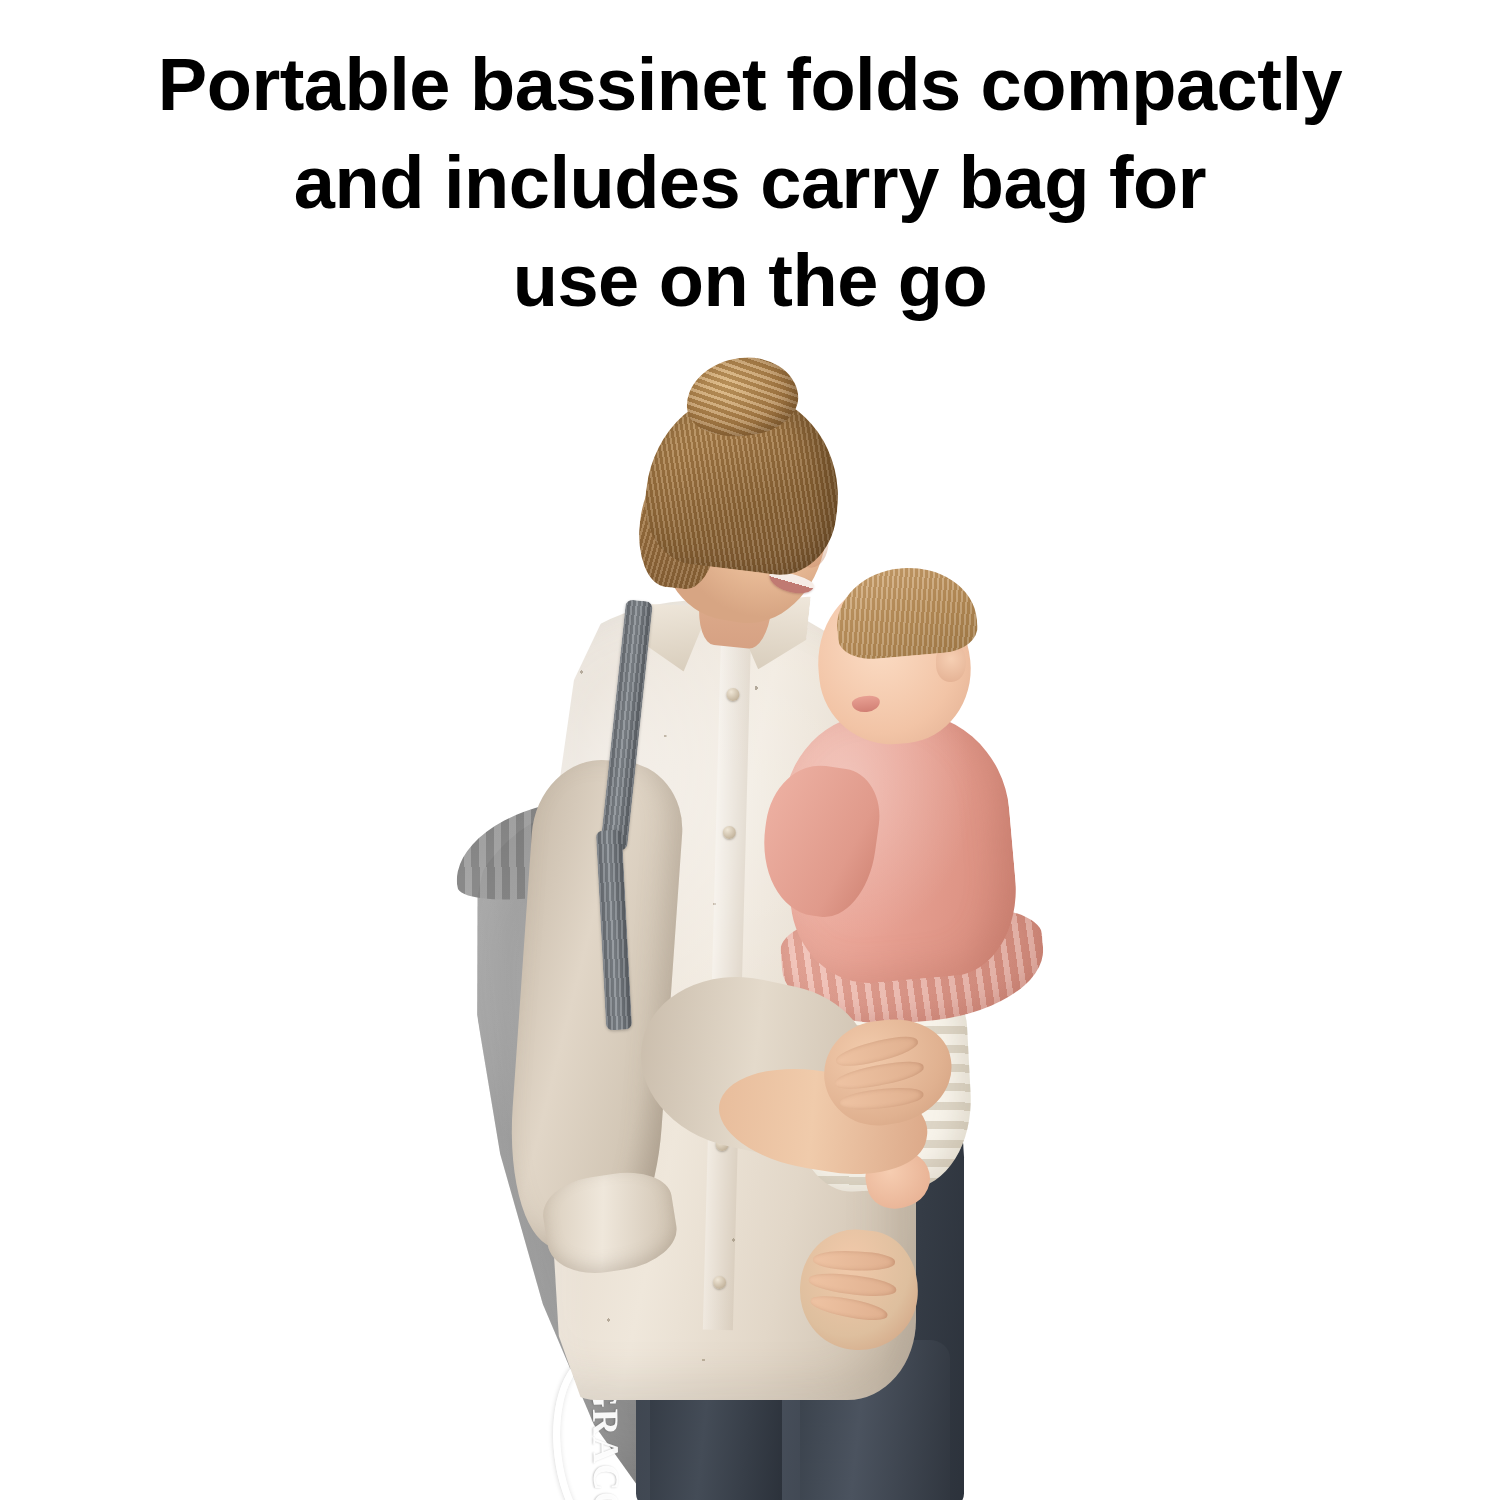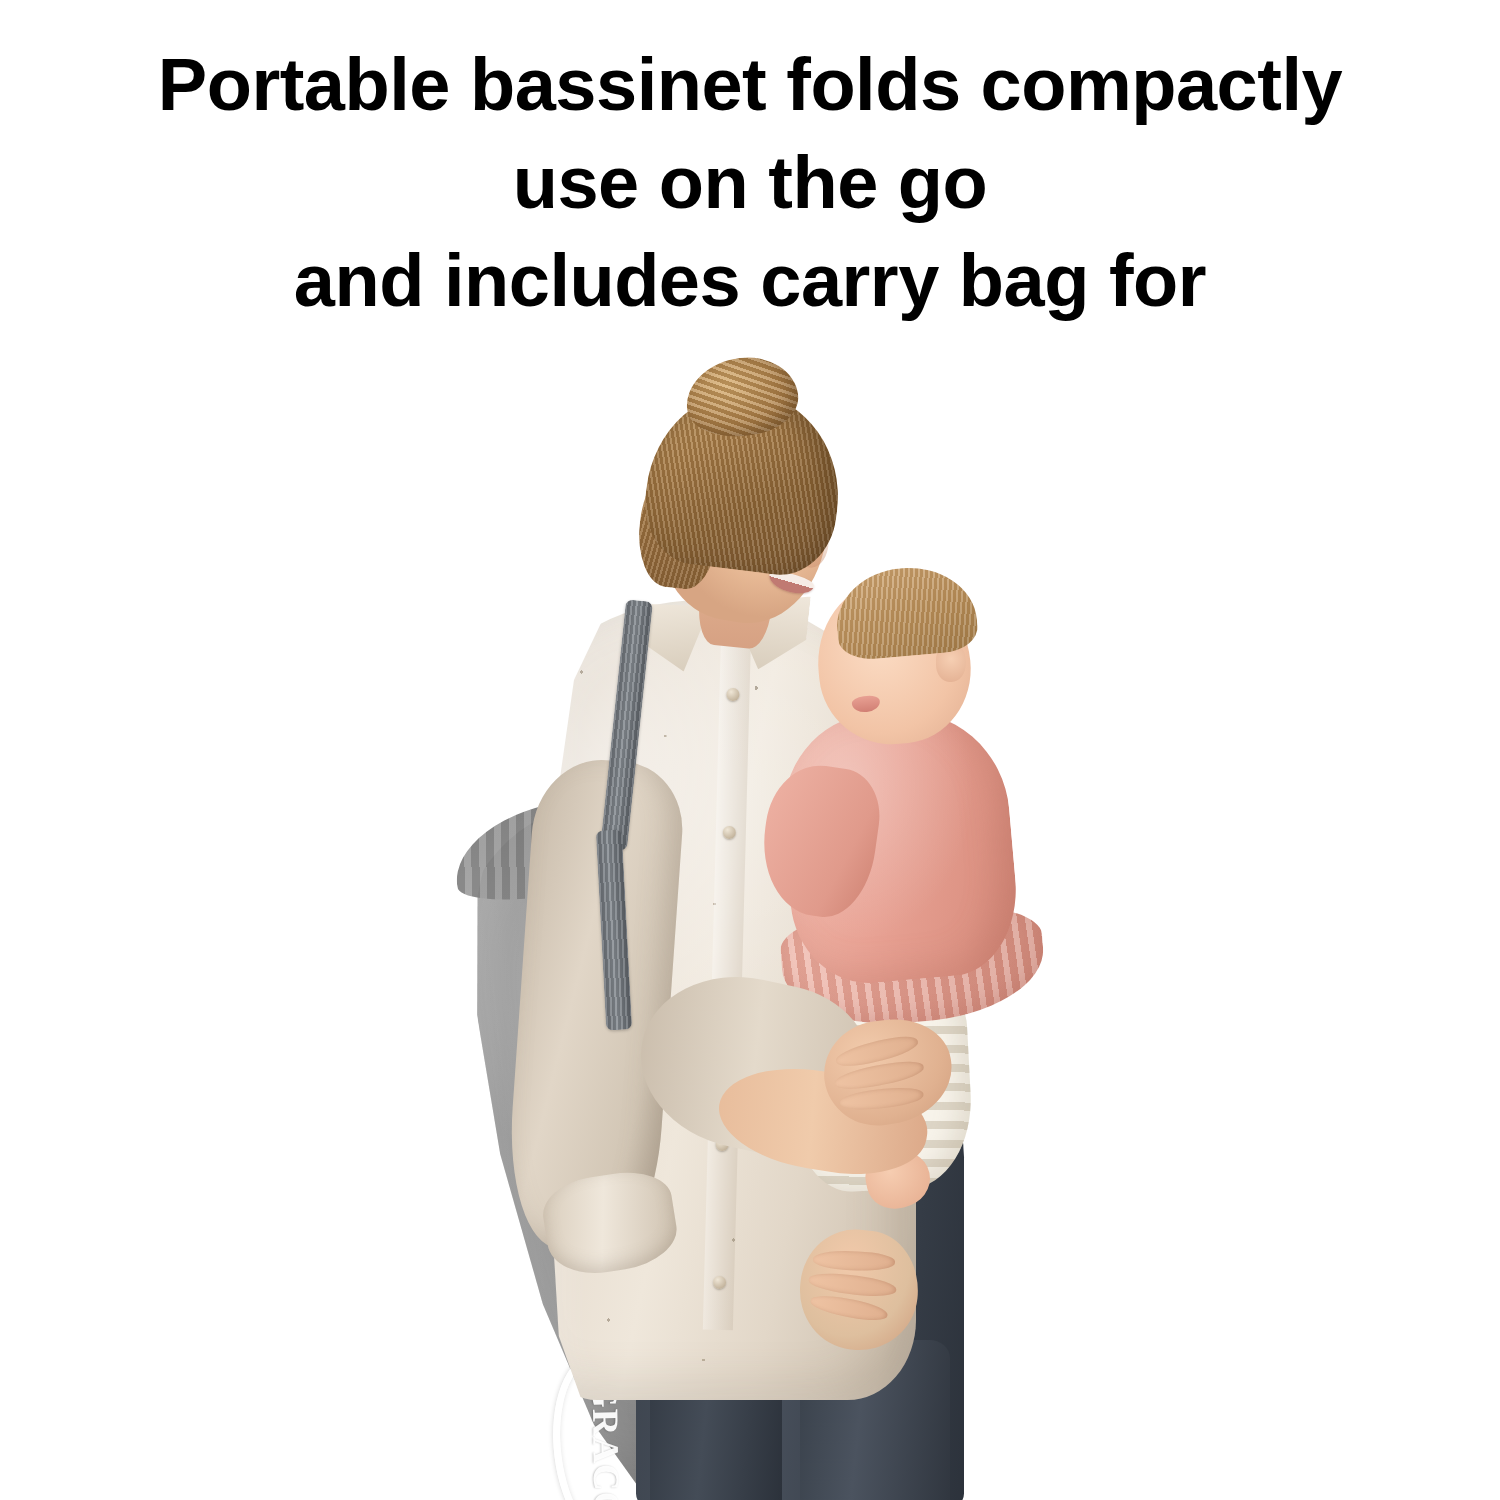--- a/index.html
+++ b/index.html
@@ -465,22 +465,22 @@
     left: 0; bottom: 0; width: 1500px; height: 0;
   }
 </style>
 </head>
 <body>
 
 <div id="canvas">
 
   <div id="headline">
     <span class="ln">Portable bassinet folds compactly</span>
+    <span class="ln">and includes carry bag for</span>
     <span class="ln">use on the go</span>
-    <span class="ln">and includes carry bag for</span>
   </div>
 
   <div id="photo">
 
     <div class="lay" id="bag">
       <div id="bag-body"></div>
       <div id="bag-shade"></div>
       <div id="bag-gather"></div>
       <div id="bag-zip"></div>
       <div id="bag-zip-tail"></div>

